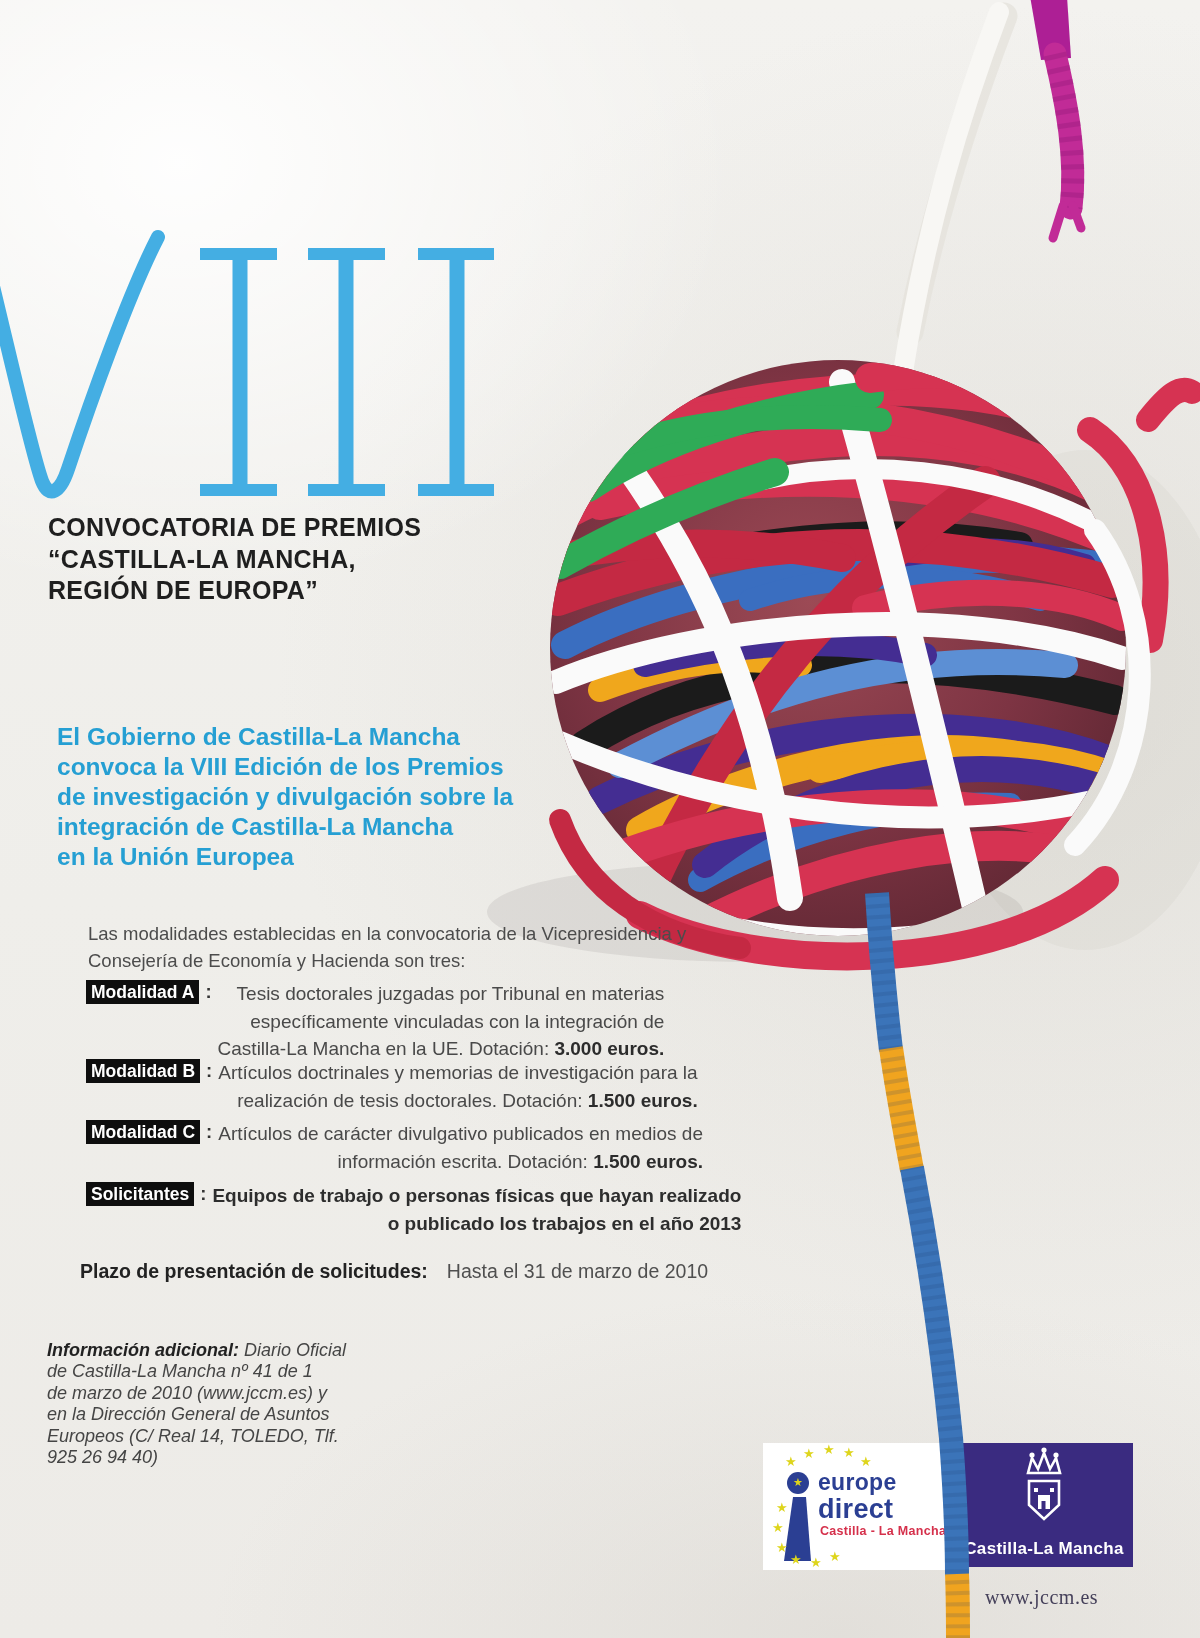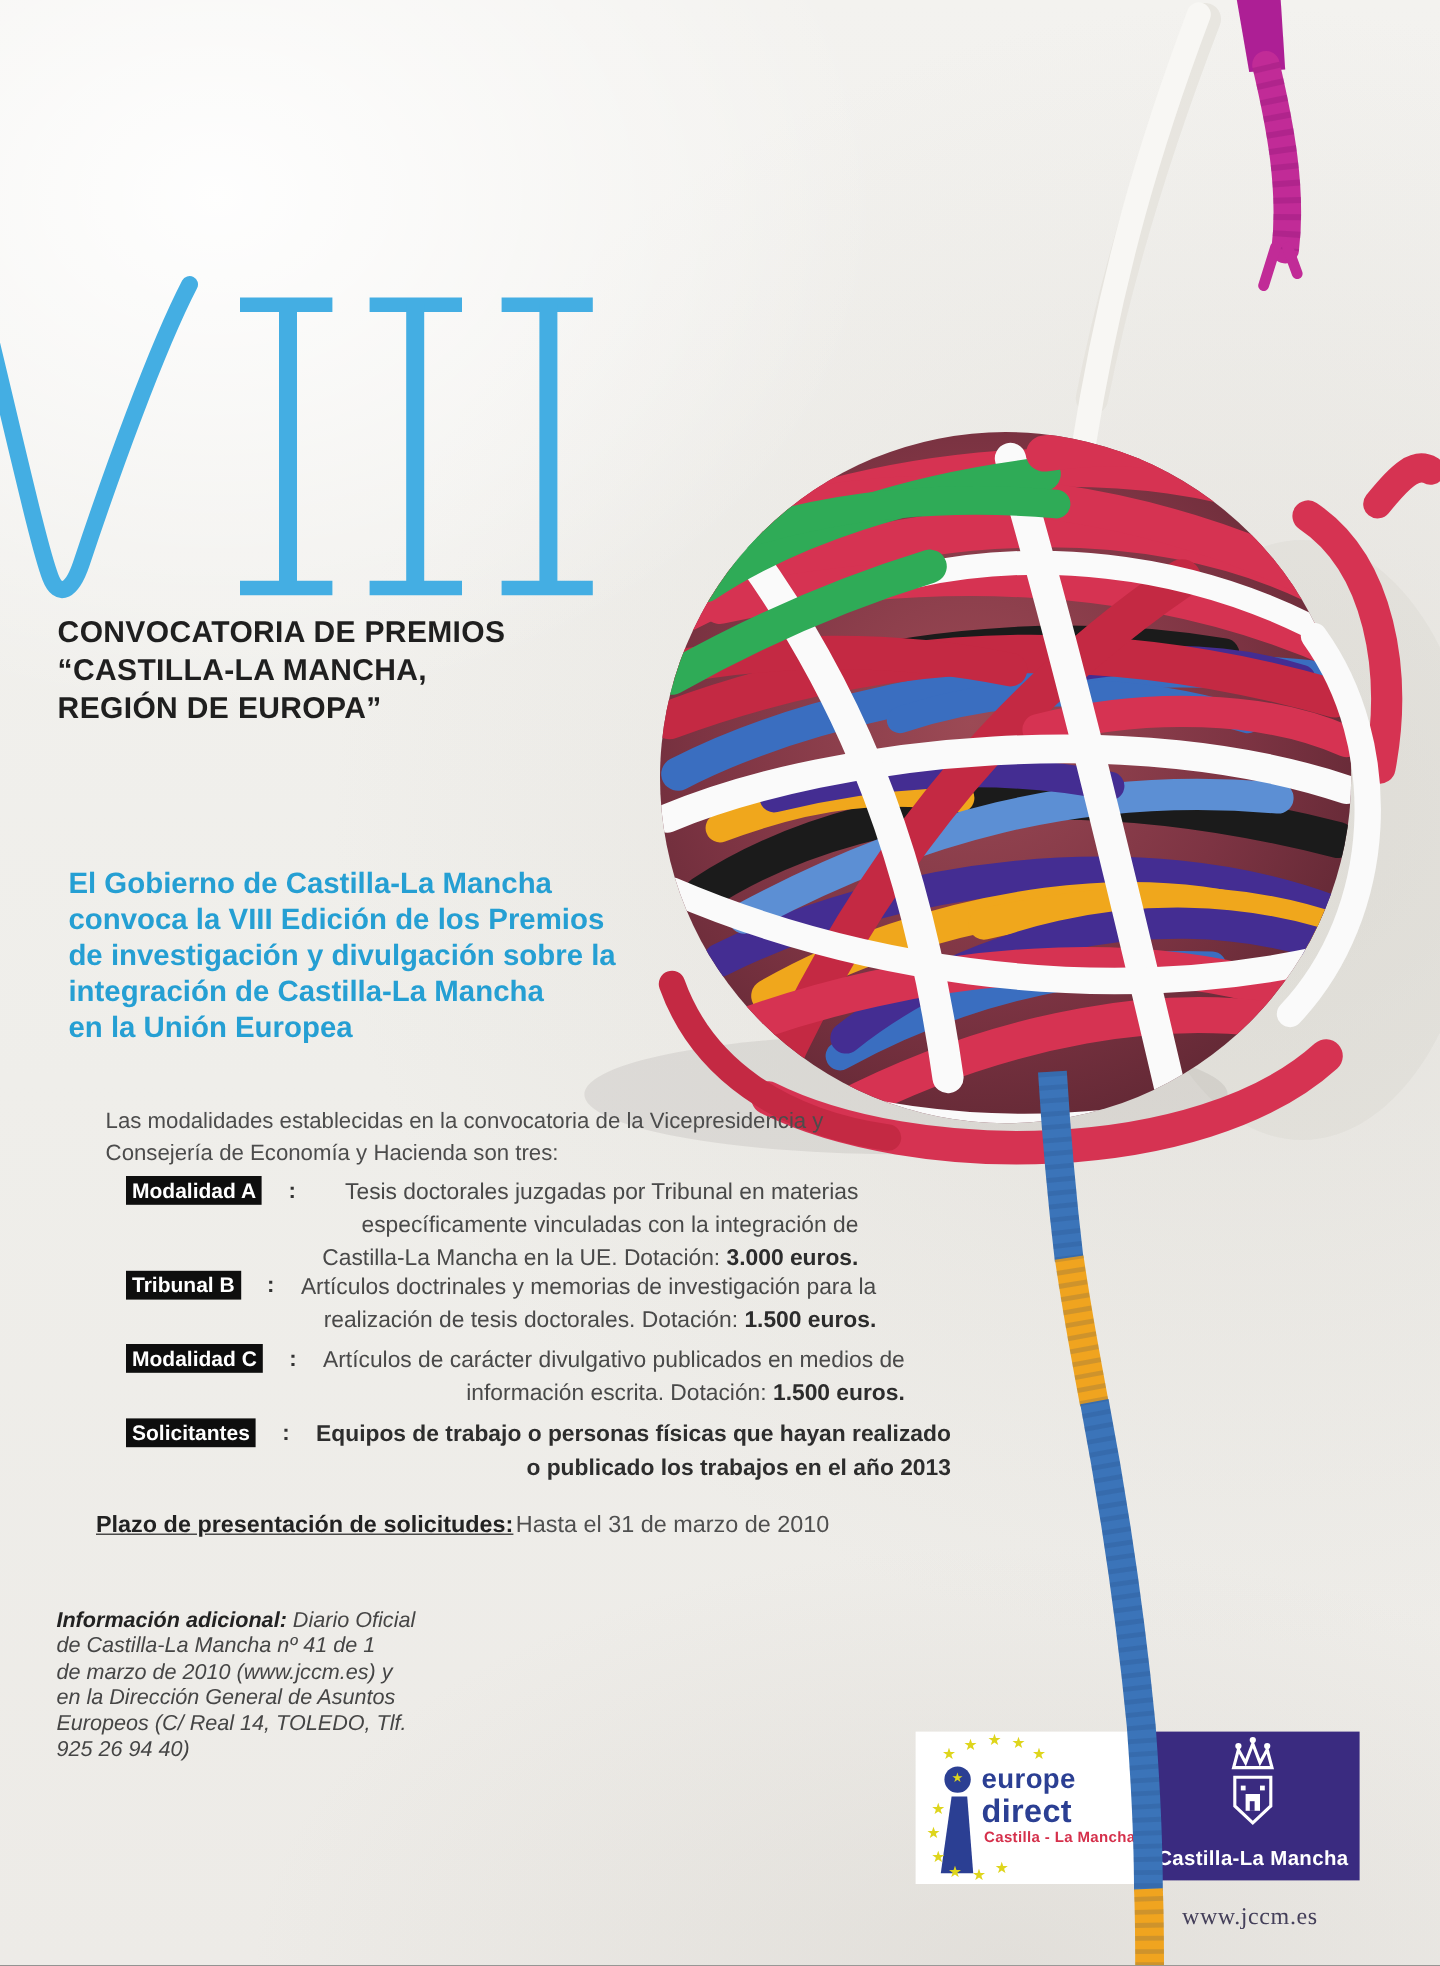--- a/index.html
+++ b/index.html
@@ -23,32 +23,32 @@
     font-size:25px;font-weight:700;line-height:31.5px;letter-spacing:.3px;color:#1f1f1f;
   }
   .intro{
     position:absolute;left:57px;top:722px;width:520px;
     font-size:24.5px;font-weight:700;line-height:30px;color:var(--intro-color,#259fd3);
   }
   .mod-intro{
     position:absolute;left:88px;top:920px;width:660px;
     font-size:18.5px;line-height:27px;color:#4c4c4c;
   }
-  .mod-row{position:absolute;left:86px;display:flex;align-items:flex-start;gap:22px;width:700px;margin-left:19px;}
+  .mod-row{position:absolute;left:86px;display:flex;align-items:flex-start;gap:6px;width:700px;}
   .row-a{top:980px}.row-b{top:1059px}.row-c{top:1120px}.row-s{top:1182px}
   .chip{
     background:#0e0e0e;color:#fff;font-weight:700;font-size:17.5px;line-height:22px;
     padding:1px 5px;white-space:nowrap;flex:0 0 auto;
   }
   .chip-colon{font-weight:700;color:#333;font-size:18.5px;line-height:24px;flex:0 0 auto;}
   .mod-text{font-size:19px;line-height:27.5px;color:#494949;white-space:pre-line;text-align:right;}
   .mod-text b{color:#2c2c2c;}
   .row-s .mod-text{font-weight:700;color:#2d2d2d;}
   .deadline{position:absolute;left:80px;top:1260px;font-size:19.5px;color:#4f4f4f;width:640px;}
-  .deadline b{color:#222;margin-right:2px;text-decoration:underline;}
+  .deadline b{color:#222;margin-right:19px;}
   .info{
     position:absolute;left:47px;top:1318px;width:300px;
     font-size:18px;line-height:21.5px;color:#454545;white-space:pre-line;font-style:italic;
   }
   .info b{color:#222;margin-right:5px;}
   
   .ed-logo{position:absolute;left:763px;top:1443px;width:190px;height:127px;background:#fff;}
   .ed-logo .t1{position:absolute;left:55px;top:26px;font-size:23px;font-weight:700;color:var(--ed-blue,#2b3f93);letter-spacing:.3px;}
   .ed-logo .t2{position:absolute;left:55px;top:51px;font-size:27px;font-weight:700;color:var(--ed-blue,#2b3f93);letter-spacing:.3px;}
   .ed-logo .t3{position:absolute;left:57px;top:81px;font-size:12.5px;font-weight:700;color:var(--ed-red,#d5304b);letter-spacing:.3px;}
@@ -174,21 +174,21 @@
 
   <div class="mod-row row-a">
     <span class="chip">Modalidad A</span>
     <span class="chip-colon">:</span>
     <div class="mod-text"><span>Tesis doctorales juzgadas por Tribunal en materias
 específicamente vinculadas con la integración de
 Castilla-La Mancha en la UE. Dotación: </span><b>3.000 euros.</b></div>
   </div>
 
   <div class="mod-row row-b">
-    <span class="chip">Tribunal B</span>
+    <span class="chip">Modalidad B</span>
     <span class="chip-colon">:</span>
     <div class="mod-text"><span>Artículos doctrinales y memorias de investigación para la
 realización de tesis doctorales. Dotación: </span><b>1.500 euros.</b></div>
   </div>
 
   <div class="mod-row row-c">
     <span class="chip">Modalidad C</span>
     <span class="chip-colon">:</span>
     <div class="mod-text"><span>Artículos de carácter divulgativo publicados en medios de
 información escrita. Dotación: </span><b>1.500 euros.</b></div>

